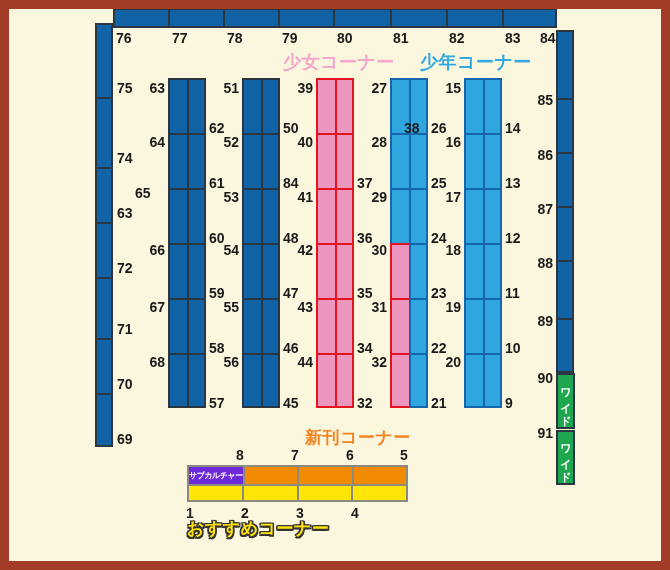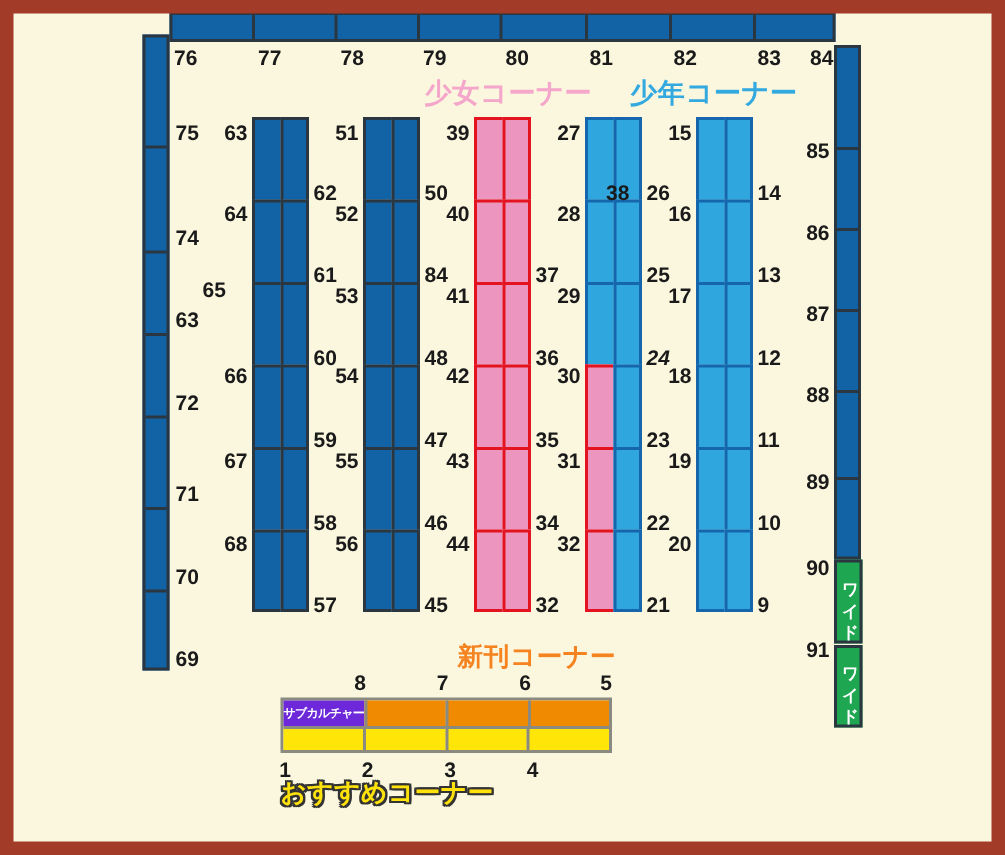--- a/index.html
+++ b/index.html
@@ -214,21 +214,21 @@
         <div class="cell" style="background: rgb(47, 167, 222); border-color: rgb(21, 102, 172); border-width: 2px;"></div>
       </div>
       <div class="num" style="left: 357px; top: 80px; width: 30px; text-align: right;">27</div>
       <div class="num" style="left: 357px; top: 134px; width: 30px; text-align: right;">28</div>
       <div class="num" style="left: 357px; top: 189px; width: 30px; text-align: right;">29</div>
       <div class="num" style="left: 357px; top: 242px; width: 30px; text-align: right;">30</div>
       <div class="num" style="left: 357px; top: 299px; width: 30px; text-align: right;">31</div>
       <div class="num" style="left: 357px; top: 354px; width: 30px; text-align: right;">32</div>
       <div class="num" style="left: 431px; top: 120px; width: 30px; text-align: left;">26</div>
       <div class="num" style="left: 431px; top: 175px; width: 30px; text-align: left;">25</div>
-      <div class="num" style="left: 431px; top: 230px; width: 30px; text-align: left; font-style: italic;">24</div>
+      <div class="num" style="left: 431px; top: 230px; width: 30px; text-align: left;">24</div>
       <div class="num" style="left: 431px; top: 285px; width: 30px; text-align: left;">23</div>
       <div class="num" style="left: 431px; top: 340px; width: 30px; text-align: left;">22</div>
       <div class="num" style="left: 431px; top: 395px; width: 30px; text-align: left;">21</div>
       <div class="shelf-col" style="left: 464px; top: 78px; width: 19px; height: 330px;">
         <div class="cell" style="background: rgb(47, 167, 222); border-color: rgb(21, 102, 172); border-width: 2px 0px 0px 2px;"></div>
         <div class="cell" style="background: rgb(47, 167, 222); border-color: rgb(21, 102, 172); border-width: 2px 0px 0px 2px;"></div>
         <div class="cell" style="background: rgb(47, 167, 222); border-color: rgb(21, 102, 172); border-width: 2px 0px 0px 2px;"></div>
         <div class="cell" style="background: rgb(47, 167, 222); border-color: rgb(21, 102, 172); border-width: 2px 0px 0px 2px;"></div>
         <div class="cell" style="background: rgb(47, 167, 222); border-color: rgb(21, 102, 172); border-width: 2px 0px 0px 2px;"></div>
         <div class="cell" style="background: rgb(47, 167, 222); border-color: rgb(21, 102, 172); border-width: 2px 0px 2px 2px;"></div>

